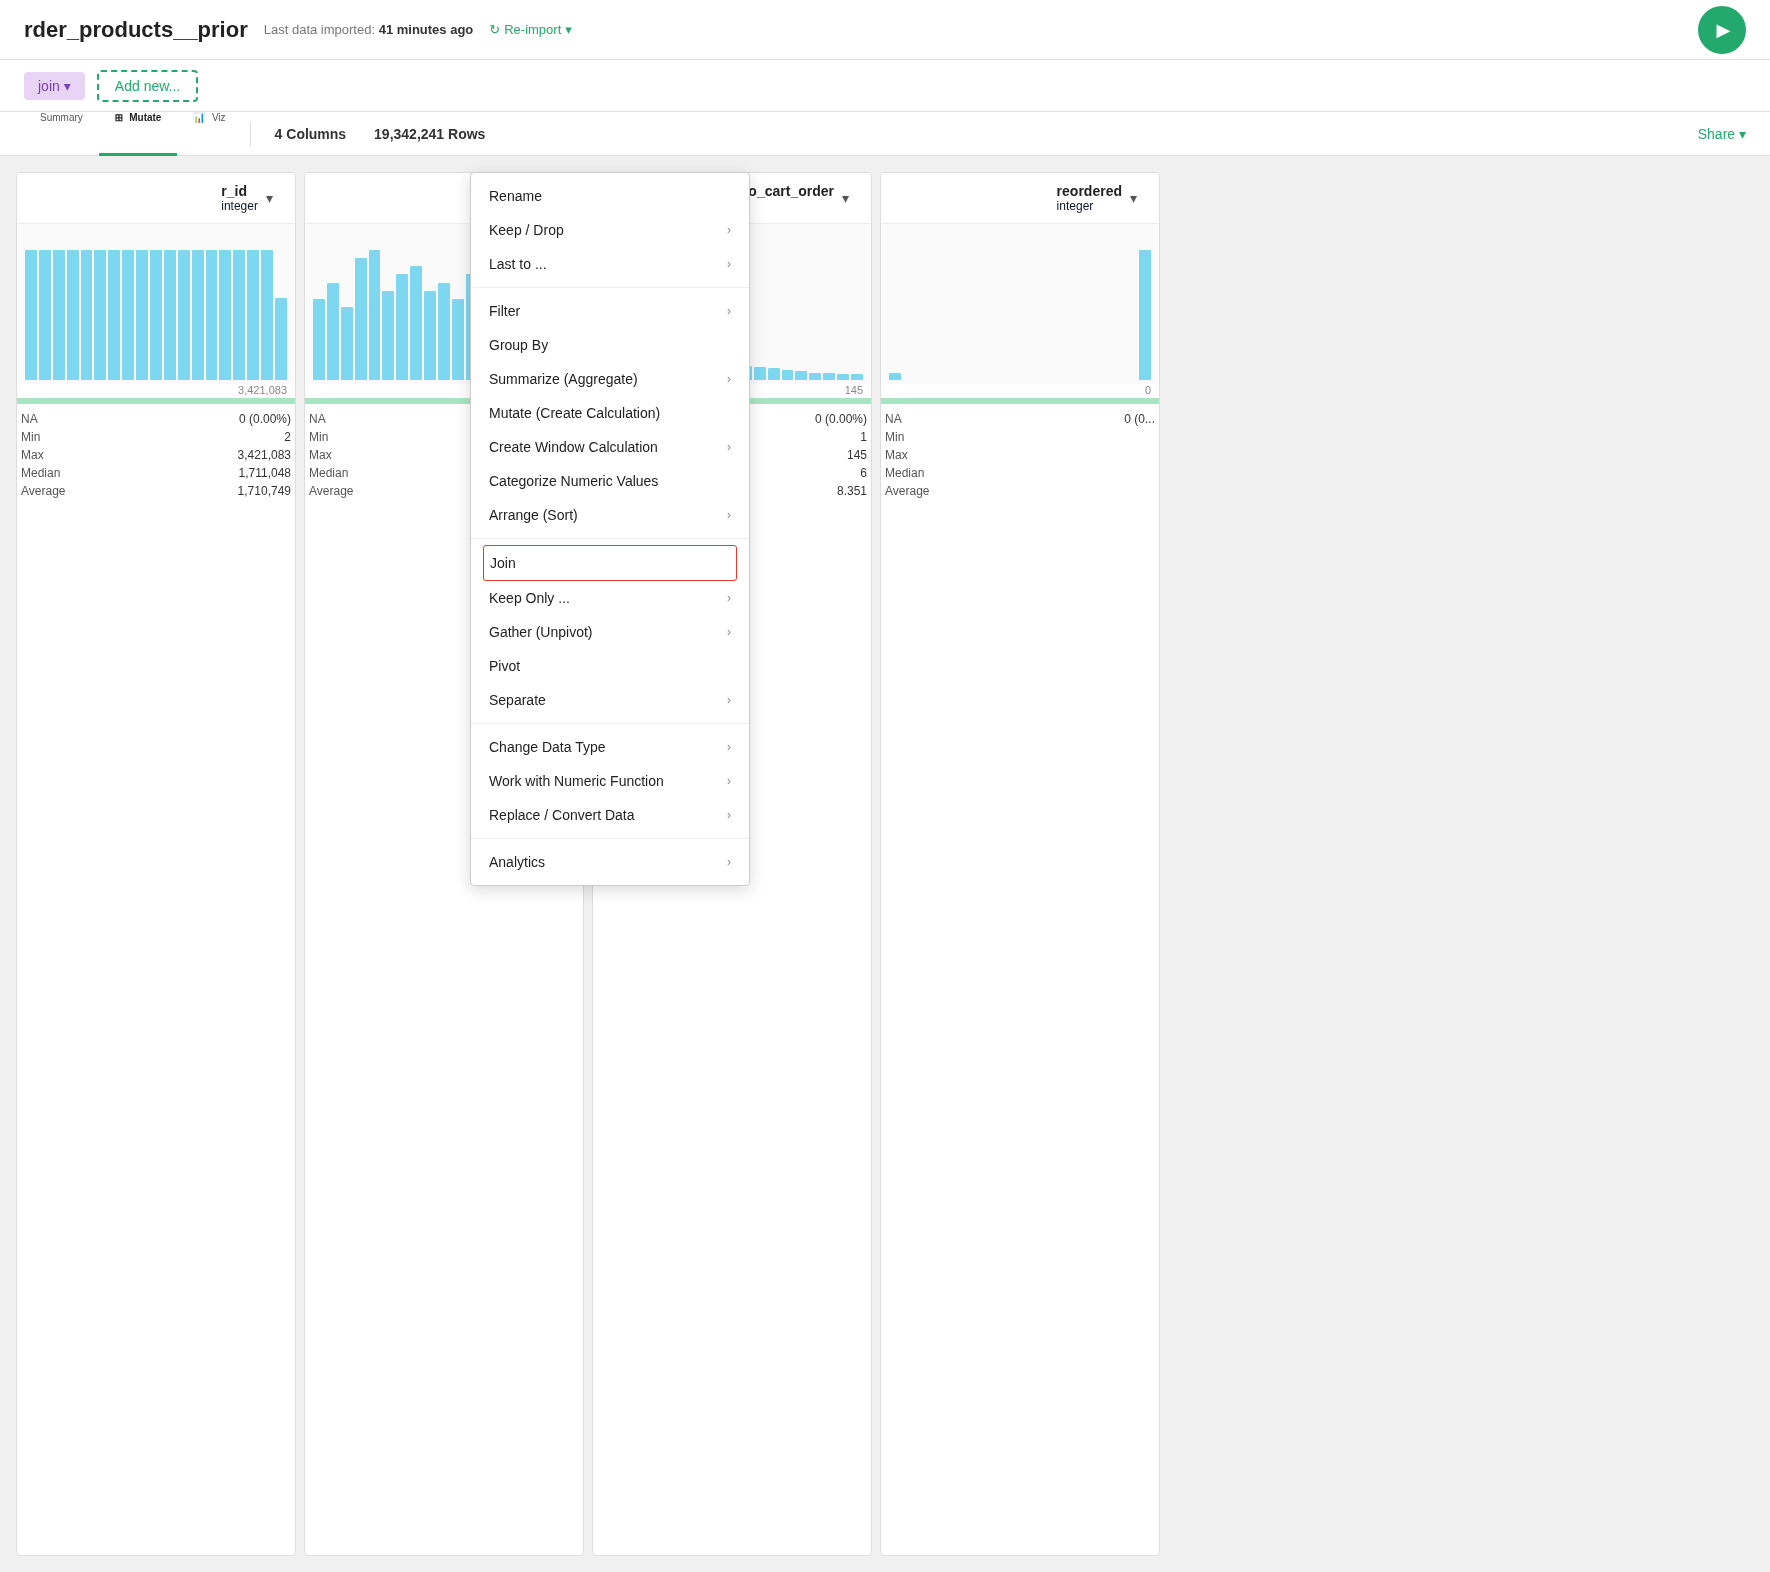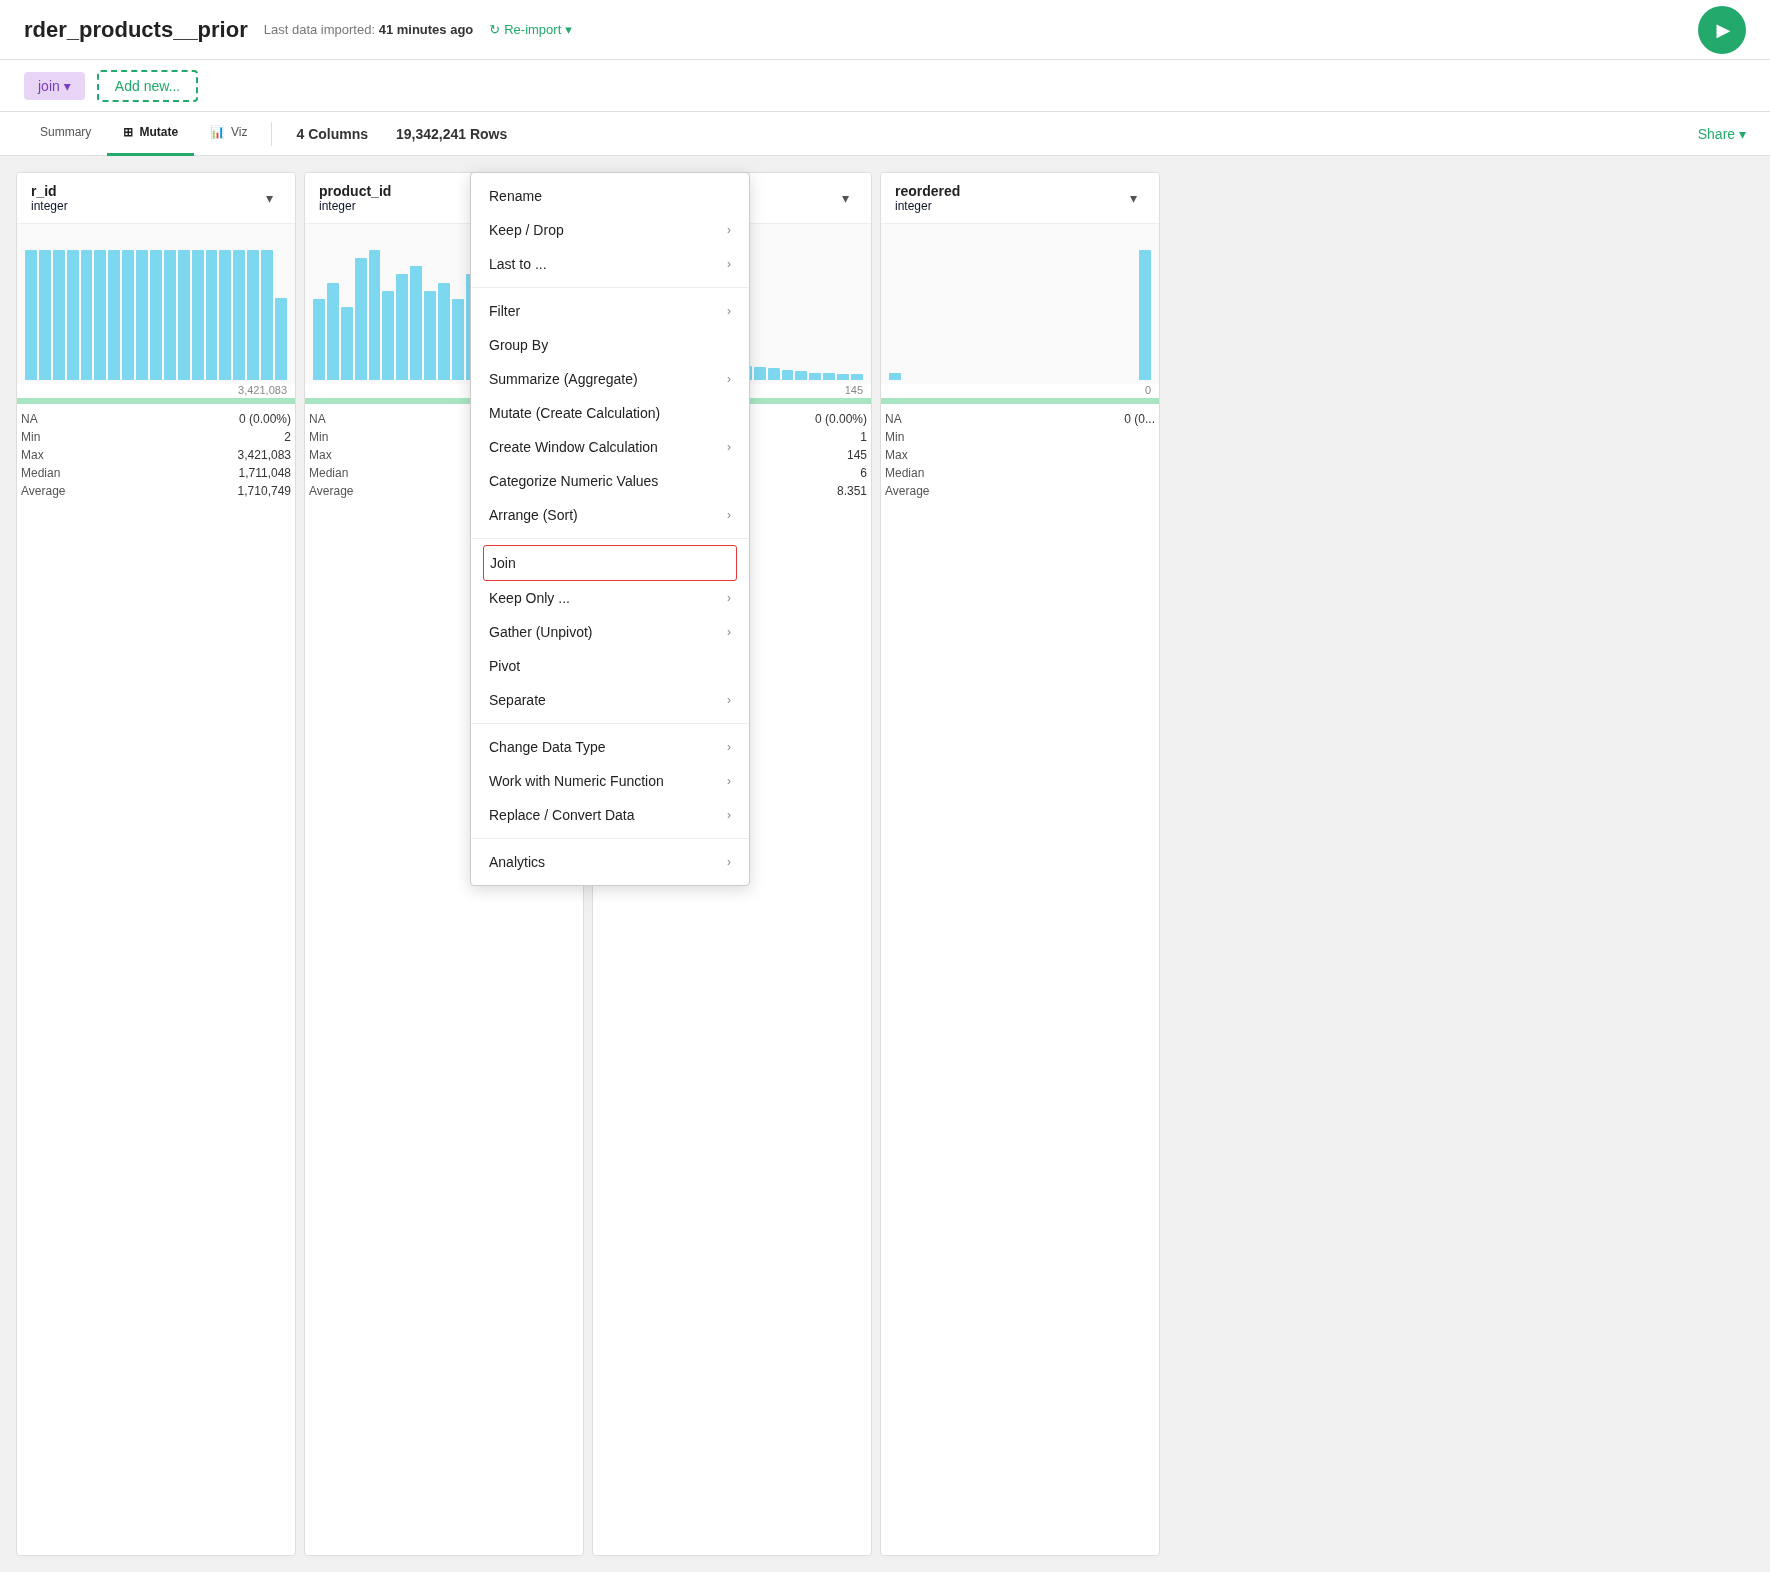--- a/index.html
+++ b/index.html
@@ -105,25 +105,25 @@
       height: 44px;
       display: flex;
       align-items: center;
       gap: 0;
       border-bottom: 1px solid #e0e0e0;
     }
     .tab {
       padding: 0 16px;
       height: 44px;
       display: flex;
-      align-items: center;
+      align-items: flex-start;
       gap: 6px;
       cursor: pointer;
       color: #555;
-      font-size: 12px;
+      font-size: 10px;
       border-bottom: 3px solid transparent;
     }
     .tab.active {
       color: #222;
       border-bottom: 3px solid #22a96b;
       font-weight: 600;
     }
     .tab-divider {
       width: 1px;
       height: 24px;
@@ -172,21 +172,21 @@
       border-radius: 4px;
       width: 280px;
       min-width: 280px;
       margin-right: 8px;
       overflow: hidden;
     }
 
     .column-header {
       display: flex;
       align-items: center;
-      justify-content: space-between;
+      justify-content: flex-end;
       padding: 10px 14px;
       border-bottom: 1px solid #eee;
       background: #fff;
     }
     .column-header-info .col-name {
       font-weight: 600;
       font-size: 14px;
       color: #222;
     }
     .column-header-info .col-type {

